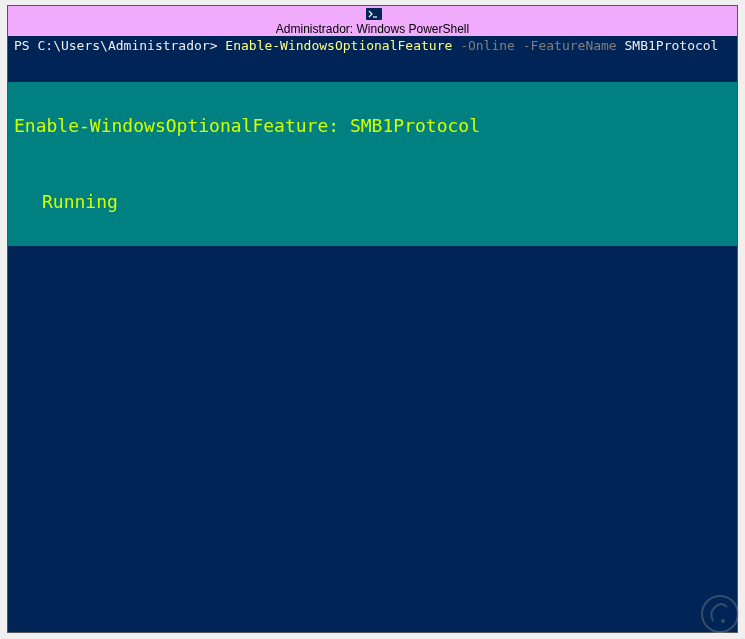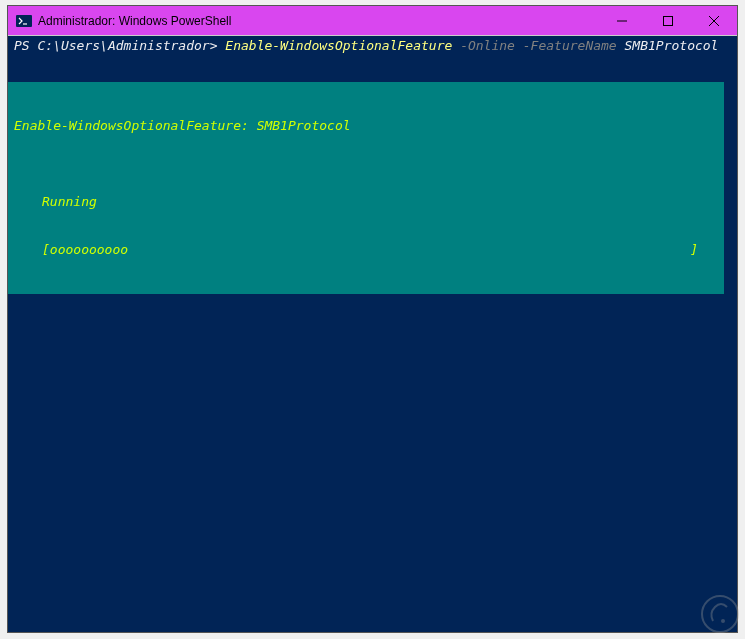--- a/index.html
+++ b/index.html
@@ -21,24 +21,25 @@
       left: 7px;
       width: 731px;
       height: 628px;
       background: #012456;
       border: 1px solid #555;
       display: flex;
       flex-direction: column;
     }
     .titlebar {
       height: 30px;
-      background: #d946ef;
+      background: #f0abfc;
       display: flex;
       align-items: center;
       border-bottom: 1px solid #ccc;
+      flex-direction: column;
     }
     .titlebar-icon {
       width: 16px;
       height: 16px;
       margin-left: 8px;
       margin-right: 6px;
       display: flex;
       align-items: center;
       justify-content: center;
     }
@@ -59,27 +60,26 @@
       align-items: center;
       justify-content: center;
       font-family: 'Segoe UI', sans-serif;
       font-size: 13px;
       color: #000;
       cursor: pointer;
     }
     .terminal {
       flex: 1;
       background: #012456;
-      padding: 2px 13px 0 0;
+      padding: 2px 0 0 0;
       font-size: 13px;
       line-height: 16px;
       color: #eeedf0;
       overflow: hidden;
       position: relative;
-      font-style: italic;
     }
     .prompt-line {
       padding: 0 6px;
       white-space: pre;
     }
     .prompt-prefix {
       color: #eeedf0;
     }
     .prompt-cmd {
       color: #ffff80;
@@ -88,21 +88,21 @@
       color: #808080;
     }
     .prompt-arg {
       color: #eeedf0;
     }
     .progress-block {
       margin-top: 28px;
       background: #008080;
       color: #e5ff00;
       padding: 4px 6px 4px 6px;
-      font-size: 13px;
+      font-size: 18px;
       line-height: 16px;
       white-space: pre;
       position: relative;
     }
     .progress-line1 {
       color: #d0ff00;
     }
     .progress-line2 {
       color: #d0ff00;
       padding-left: 28px;
@@ -157,24 +157,20 @@
       </div>
     </div>
   </div>
 
   <div class="terminal">
     <div class="prompt-line"><span class="prompt-prefix">PS C:\Users\Administrador&gt; </span><span class="prompt-cmd">Enable-WindowsOptionalFeature</span><span class="prompt-param"> -Online</span><span class="prompt-param"> -FeatureName </span><span class="prompt-arg">SMB1Protocol</span></div>
 
     <div class="progress-block">
       <div class="progress-line1">Enable-WindowsOptionalFeature: SMB1Protocol</div>
       <div class="progress-line2">Running</div>
-      <div class="progress-bar-line">
-        <span><span>[</span><span>oooooooooo</span></span>
-        <span>]</span>
-      </div>
     </div>
   </div>
 
 </div>
 
 <div class="watermark">
   <svg width="42" height="42" viewBox="0 0 42 42">
     <circle cx="21" cy="21" r="18" fill="none" stroke="#999" stroke-width="2"></circle>
     <path d="M 14 28 Q 10 20 16 14 Q 22 8 28 14" fill="none" stroke="#999" stroke-width="2"></path>
     <circle cx="24" cy="28" r="2" fill="#999"></circle>

